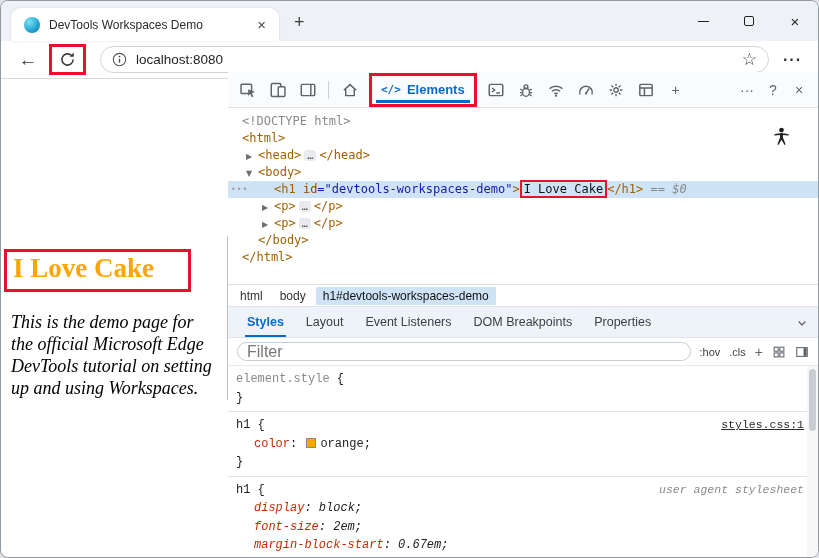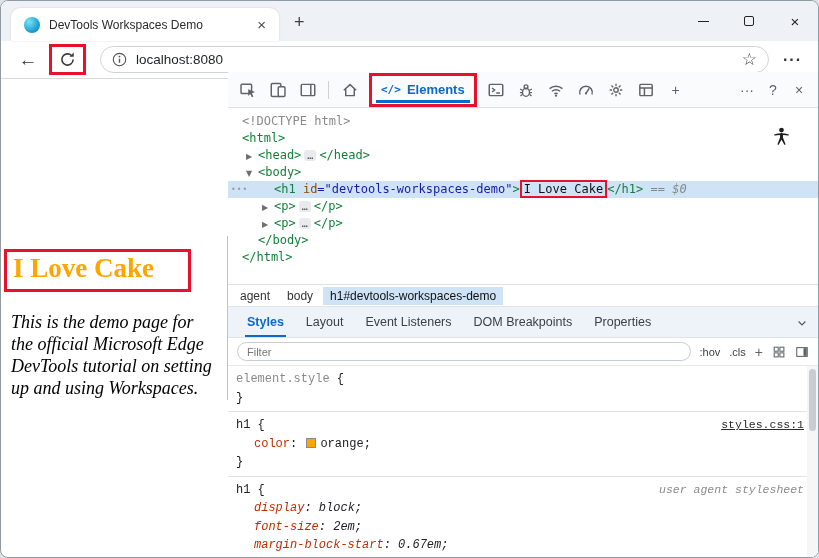--- a/index.html
+++ b/index.html
@@ -52,21 +52,21 @@
   .code-glyph{font-family:"DejaVu Sans Mono",monospace;font-size:11px;font-weight:bold;}
   .dt-right{margin-left:auto;display:flex;align-items:center;}
   .dt-text-icon{font-size:14px;color:#5f6368;width:26px;text-align:center;}
 
   
   .dom-tree{position:relative;height:176px;overflow:hidden;padding-top:5px;font-family:"DejaVu Sans Mono",monospace;font-size:12px;flex:0 0 auto;}
   .dom-row{position:relative;line-height:17px;white-space:nowrap;}
   .dom-row.selected{background:var(--selection-blue,#cfe3f7);}
   .arrow{position:absolute;top:1px;color:#6e6e6e;font-size:8px;font-family:"DejaVu Sans",sans-serif;}
   .gutter{position:absolute;left:3px;top:0;color:#9aa0a6;font-size:8px;letter-spacing:1px;font-family:"DejaVu Sans",sans-serif;}
-  .tk-tag{color:#15803d;}
+  .tk-tag{color:#a16207;}
   .tk-attr{color:#994500;}
   .tk-val{color:#1a1aa6;}
   .tk-gray{color:#8a8a8a;}
   .tk-meta{color:#85888b;font-style:italic;}
   .tk-boxed{color:#111;border:2px solid var(--annotation,#e8112d);padding:0 2px;margin:-2px 0;display:inline-block;line-height:14px;}
   .tk-ellipsis{color:#4a4a4a;background:#e8eaed;border-radius:3px;padding:0 3px;margin:0 3px;font-size:10px;}
   .a11y-overlay{position:absolute;top:18px;right:26px;}
 
   
   .crumbs{height:22px;border-top:1px solid #e0e0e0;display:flex;align-items:center;font-size:12px;color:#333;padding:0 5px;gap:3px;flex:0 0 auto;}
@@ -76,21 +76,21 @@
   
   .styles-tabs{height:32px;background:#eef3fa;border-top:1px solid #dfe3e8;border-bottom:1px solid #dfe3e8;display:flex;align-items:center;padding:0 8px;font-size:12.5px;color:#3c4043;position:relative;flex:0 0 auto;}
   .stab{padding:12px 11px;height:100%;display:flex;align-items:center;position:relative;white-space:nowrap;}
   .stab.active{color:var(--accent-blue,#0b69c7);font-weight:bold;}
   .stab.active::after{content:"";position:absolute;left:9px;right:9px;bottom:0;height:2px;background:var(--accent-blue,#0b69c7);}
   .stabs-chevron{position:absolute;right:10px;top:10px;}
 
   
   .filter-row{height:28px;display:flex;align-items:center;padding:0 9px;gap:9px;border-bottom:1px solid #e8e8e8;flex:0 0 auto;}
   .filter-pill{flex:1;height:19px;border:1px solid #c7cdd4;border-radius:10px;display:flex;align-items:center;padding:0 9px;background:#fff;}
-  .filter-pill input{border:none;outline:none;width:100%;font-size:11px;color:#444;font-family:"Liberation Sans",sans-serif;background:transparent;}
+  .filter-pill input{border:none;outline:none;width:100%;font-size:16px;color:#444;font-family:"Liberation Sans",sans-serif;background:transparent;}
   .filter-pill input::placeholder{color:#767676;}
   .toggle-text{font-size:11px;color:#3c4043;white-space:nowrap;}
   .plus-icon{font-size:14px;color:#5f6368;}
 
   
   .styles-content{flex:1;overflow:hidden;font-family:Liberation Mono, monospace;font-size:12px;position:relative;}
   .rule{padding:4px 14px 4px 8px;border-bottom:1px solid #e3e3e3;line-height:18.5px;color:#202124;}
   .rule-head{display:flex;align-items:baseline;}
   .rule-sel{color:#202124;}
   .rule-sel.gray{color:#8a8a8a;}
@@ -251,21 +251,21 @@
           <div class="dom-row" style="padding-left: 30px;"><span class="arrow" style="left: 18px;">▶</span><span class="tk-tag">&lt;head&gt;</span><span class="tk-ellipsis">…</span><span class="tk-tag">&lt;/head&gt;</span></div>
           <div class="dom-row" style="padding-left: 30px;"><span class="arrow" style="left: 18px;">▼</span><span class="tk-tag">&lt;body&gt;</span></div>
           <div class="dom-row selected" style="padding-left: 46px;"><span class="gutter">•••</span><span class="tk-tag">&lt;h1 </span><span class="tk-attr">id</span><span class="tk-val">="devtools-workspaces-demo"</span><span class="tk-tag">&gt;</span><span class="tk-boxed">I Love Cake</span><span class="tk-tag">&lt;/h1&gt;</span><span class="tk-meta"> == $0</span></div>
           <div class="dom-row" style="padding-left: 46px;"><span class="arrow" style="left: 34px;">▶</span><span class="tk-tag">&lt;p&gt;</span><span class="tk-ellipsis">…</span><span class="tk-tag">&lt;/p&gt;</span></div>
           <div class="dom-row" style="padding-left: 46px;"><span class="arrow" style="left: 34px;">▶</span><span class="tk-tag">&lt;p&gt;</span><span class="tk-ellipsis">…</span><span class="tk-tag">&lt;/p&gt;</span></div>
           <div class="dom-row" style="padding-left: 30px;"><span class="tk-tag">&lt;/body&gt;</span></div>
           <div class="dom-row" style="padding-left: 14px;"><span class="tk-tag">&lt;/html&gt;</span></div>
         </div>
 
       <div class="crumbs">
-          <span class="crumb">agent</span>
+          <span class="crumb">html</span>
           <span class="crumb">body</span>
           <span class="crumb active">h1#devtools-workspaces-demo</span>
         </div>
 
       <div class="styles-tabs">
         <span class="stab active">Styles</span>
           <span class="stab">Layout</span>
           <span class="stab">Event Listeners</span>
           <span class="stab">DOM Breakpoints</span>
           <span class="stab">Properties</span>

